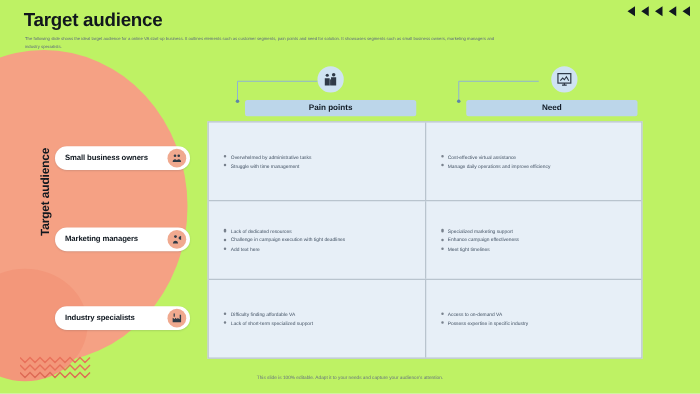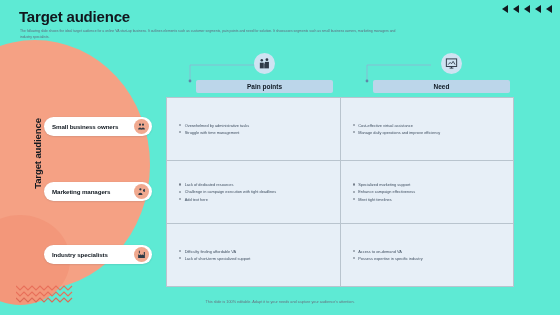--- a/index.html
+++ b/index.html
@@ -5,21 +5,21 @@
   * { box-sizing: border-box; margin: 0; padding: 0; }
   html, body {
     width: 560px; height: 315px;
     font-family: "Liberation Sans", sans-serif;
     background: #eaf1f8;
     overflow: hidden;
   }
   .slide {
     position: relative;
     width: 560px; height: 315px;
-    background: #5eead4;
+    background: #bef264;
     overflow: hidden;
   }
 
   
   .blob-big {
     position: absolute;
     left: -80px; top: 40px;
     width: 230px; height: 250px;
     background: #f5a184;
     border-radius: 50%;

